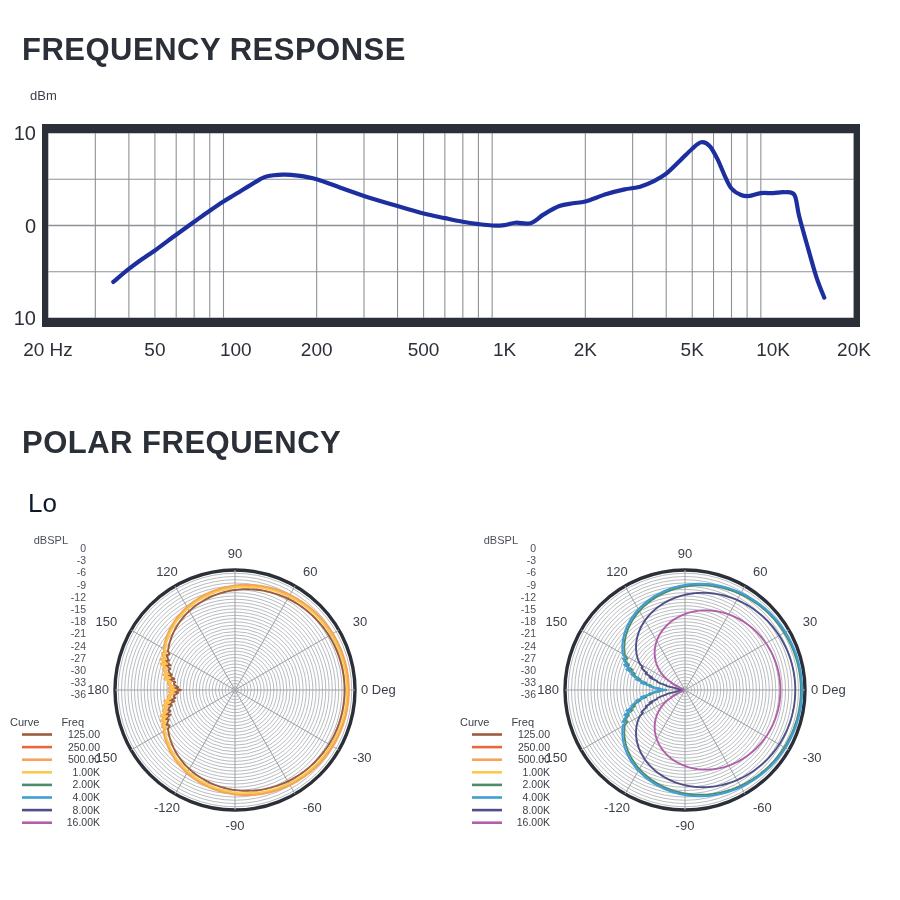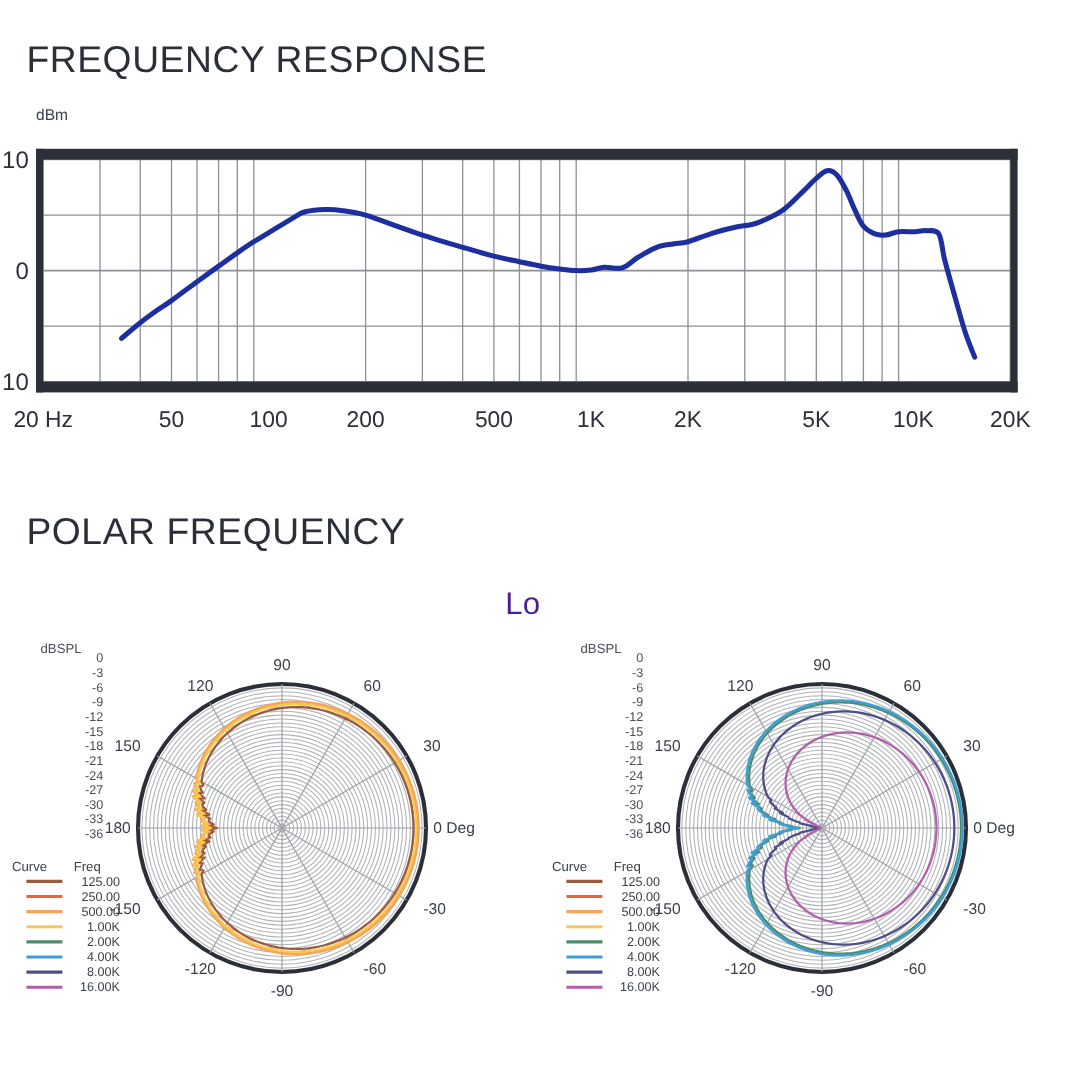--- a/index.html
+++ b/index.html
@@ -1,40 +1,40 @@
 <!DOCTYPE html>
 <html><head>
 <meta charset="utf-8">
 <style>
   html,body{margin:0;padding:0;background:#ffffff;}
   body{width:900px;height:900px;font-family:"Liberation Sans",sans-serif;color:#2b2f38;overflow:hidden;position:relative;}
 
   .section-title{
-    font-size:31px;font-weight:normal;letter-spacing:0.5px;color:#2b2f38;
+    font-size:31px;font-weight:bold;letter-spacing:0.5px;color:#2b2f38;
     font-family:"Liberation Sans",sans-serif;
   }
   #fr-title{position:absolute;left:22px;top:32px;}
   #pp-title{position:absolute;left:22px;top:425px;}
 
   #dbm-label{position:absolute;left:30px;top:88px;font-size:13px;color:#3a3f48;}
 
   
-  #fr-wrap{position:absolute;left:2px;top:118px;width:776px;height:260px;}
+  #fr-wrap{position:absolute;left:14px;top:118px;width:776px;height:260px;}
   #fr-svg{display:block;}
 
   .ylab{font-size:20px;fill:#2b2f38;font-family:"Liberation Sans",sans-serif;}
   .xlab{font-size:19px;fill:#2b2f38;font-family:"Liberation Sans",sans-serif;}
 
   
   .polar-block{position:absolute;top:480px;width:450px;height:420px;}
   #polar-lo{left:0px;}
   #polar-hi{left:450px;}
   .polar-heading{
-    position:absolute;top:8px;width:100%;text-align:right;
-    font-size:26px;color:#4c1d95;font-family:"Liberation Sans",sans-serif;
+    position:absolute;top:8px;width:100%;text-align:left;
+    font-size:26px;color:#0f172a;font-family:"Liberation Sans",sans-serif;padding-left:28px;
   }
   .polar-svg{position:absolute;left:0;top:50px;}
 
   .dbspl-title{font-size:11px;fill:#4a4f58;font-family:"Liberation Sans",sans-serif;}
   .dbspl-tick{font-size:10.5px;fill:#4a4f58;font-family:"Liberation Sans",sans-serif;text-anchor:end;}
   .ang{font-size:13px;fill:#3a3f48;font-family:"Liberation Sans",sans-serif;}
   .leg-head{font-size:11px;fill:#3a3f48;font-family:"Liberation Sans",sans-serif;}
   .leg-txt{font-size:10.5px;fill:#3a3f48;font-family:"Liberation Sans",sans-serif;text-anchor:end;}
 </style>
 </head>

